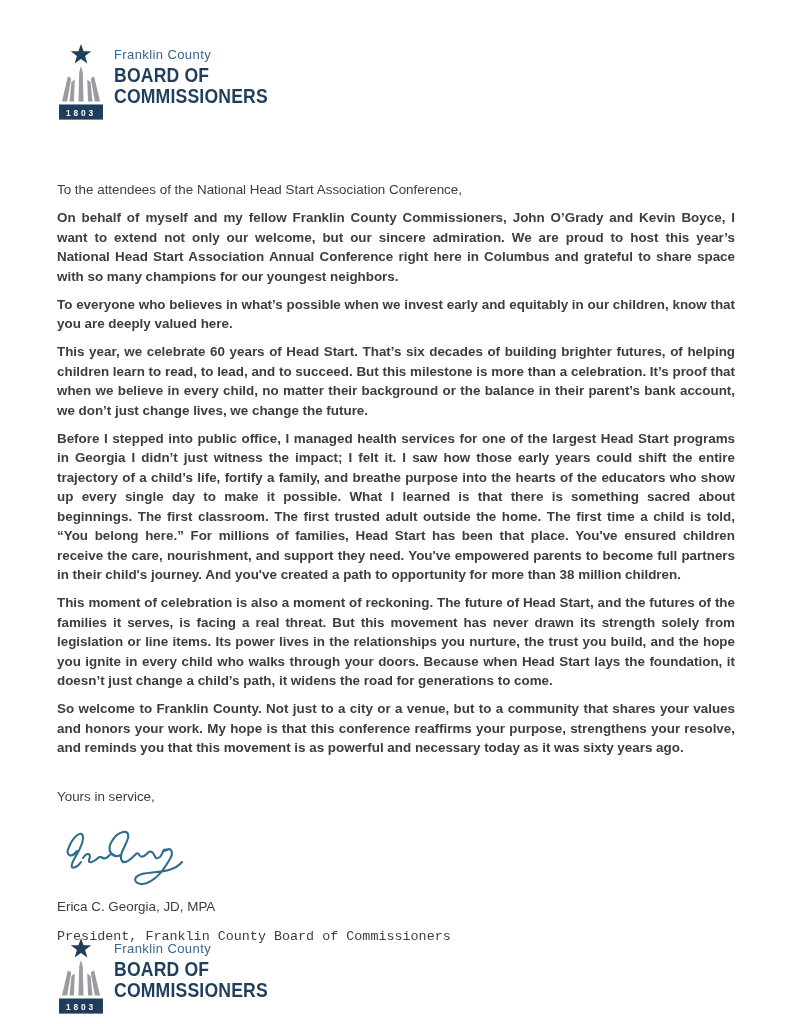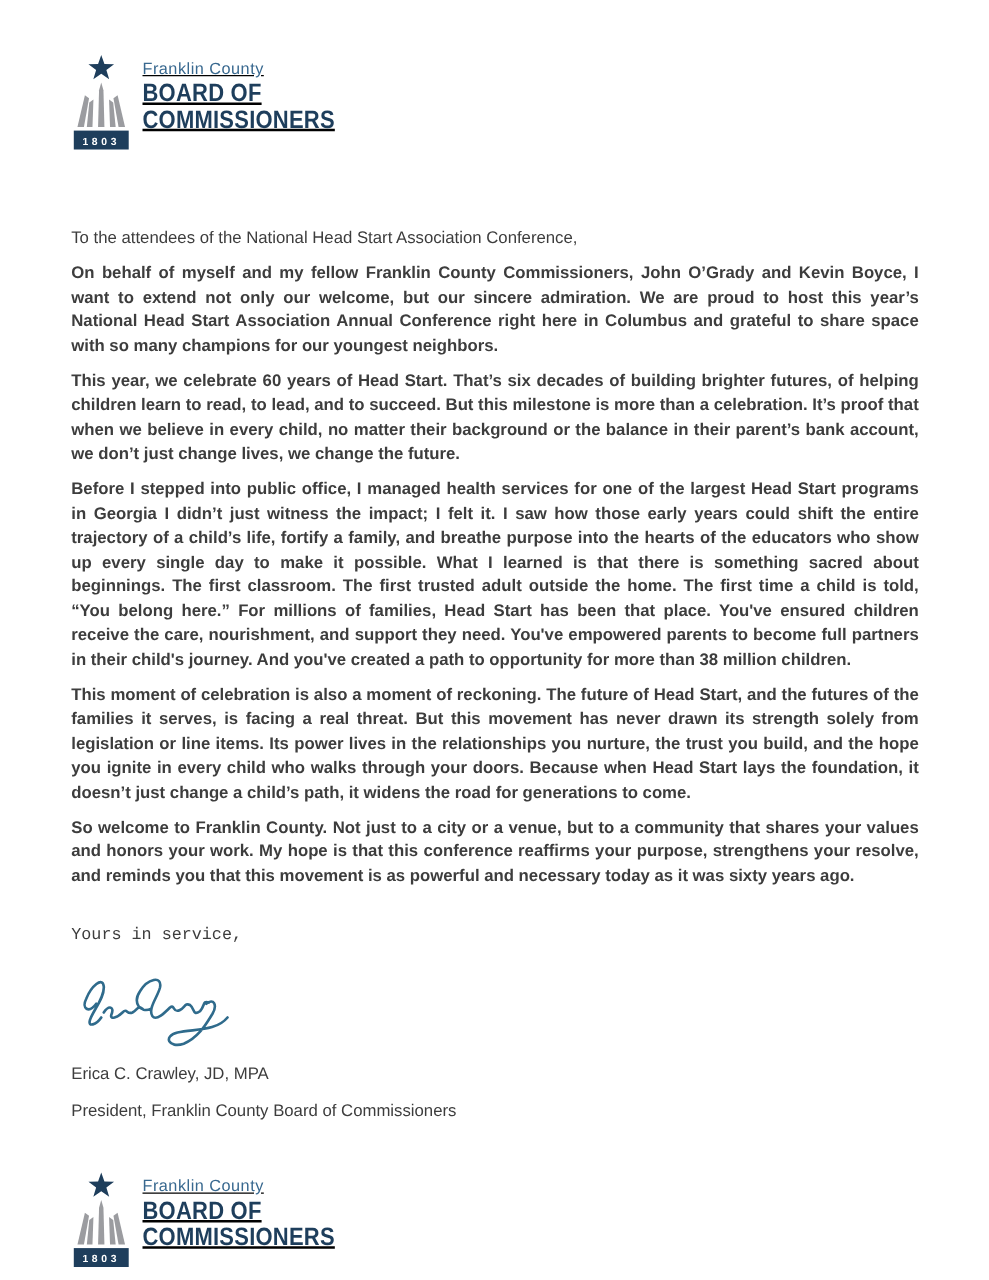--- a/index.html
+++ b/index.html
@@ -26,21 +26,21 @@
   .letterhead {
     position: absolute;
     left: 57px;
     display: flex;
     align-items: flex-start;
     gap: 9px;
   }
   .letterhead.top { top: 42px; }
   .letterhead.bottom { top: 936px; }
   .logo-mark { width: 48px; height: 82px; flex: 0 0 auto; }
-  .logo-text { padding-top: 5px; text-decoration: underline; }
+  .logo-text { padding-top: 5px; }
   .logo-county {
     color: var(--blue);
     font-size: 13px;
     letter-spacing: 0.4px;
     margin-bottom: 3px;
   }
   .logo-board {
     color: var(--navy);
     font-weight: bold;
     font-size: 20px;
@@ -57,24 +57,24 @@
     left: 57px;
     top: 140px;
     width: 678px;
     color: var(--text);
     font-size: 13.4px;
     line-height: 19.5px;
     margin-top: 40px;
   }
   .letter-body p { margin-bottom: 8.5px; }
   .letter-body p.justified { text-align: justify; font-weight: bold; }
-  .closing { margin-top: 29px; font-family: Liberation Mono, monospace; }
+  .closing { margin-top: 29px; }
   .signature-wrap { margin: 6px 0 0 4px; height: 72px; }
   .signer-name { margin-top: 10px; }
-  .signer-title { margin-top: 10.5px; }
+  .signer-title { margin-top: 10.5px; font-family: Liberation Mono, monospace; }
 </style>
 </head>
 <body>
 
 <div class="page">
 
   <div class="letterhead top">
     <svg class="logo-mark" viewBox="0 0 48 84">
 
       <polygon fill="var(--navy)" points="24,2 26.6,9.4 34.5,9.6 28.2,14.4 30.5,21.9 24,17.4 17.5,21.9 19.8,14.4 13.5,9.6 21.4,9.4"></polygon>
@@ -93,37 +93,38 @@
     <div class="logo-text">
       <div class="logo-county">Franklin County</div>
       <div class="logo-board">BOARD OF</div>
       <div class="logo-board">COMMISSIONERS</div>
     </div>
   </div>
 
   <div class="letter-body">
     <p>To the attendees of the National Head Start Association Conference,</p>
     <p class="justified">On behalf of myself and my fellow Franklin County Commissioners, John O’Grady and Kevin Boyce, I want to extend not only our welcome, but our sincere admiration. We are proud to host this year’s National Head Start Association Annual Conference right here in Columbus and grateful to share space with so many champions for our youngest neighbors.</p>
+    <p class="justified">To everyone who believes in what’s possible when we invest early and equitably in our children, know that you are deeply valued here.</p>
     <p class="justified">This year, we celebrate 60 years of Head Start. That’s six decades of building brighter futures, of helping children learn to read, to lead, and to succeed. But this milestone is more than a celebration.   It’s proof that when we believe in every child, no matter their background or the balance in their parent’s bank account, we don’t just change lives, we change the future.</p>
     <p class="justified">Before I stepped into public office, I managed health services for one of the largest Head Start programs in Georgia   I didn’t just witness the impact; I felt it. I saw how those early years could shift the entire trajectory of a child’s life, fortify a family, and breathe purpose into the hearts of the educators who show up every single day to make it possible. What I learned is that there is something sacred about beginnings. The first classroom. The first trusted adult outside the home. The first time a child is told, “You belong here.” For millions of families, Head Start has been that place. You've ensured children receive the care, nourishment, and support they need. You've empowered parents to become full partners in their child's journey. And you've created a path to opportunity for more than 38 million children.</p>
     <p class="justified">This moment of celebration is also a moment of reckoning.  The future of Head Start, and the futures of the families it serves, is facing a real threat.  But this movement has never drawn its strength solely from legislation or line items. Its power lives in the relationships you nurture, the trust you build, and the hope you ignite in every child who walks through your doors. Because when Head Start lays the foundation, it doesn’t just change a child’s path, it widens the road for generations to come.</p>
     <p class="justified">So welcome to Franklin County. Not just to a city or a venue, but to a community that shares your values and honors your work. My hope is that this conference reaffirms your purpose, strengthens your resolve, and reminds you that this movement is as powerful and necessary today as it was sixty years ago.</p>
 
     <p class="closing">Yours in service,</p>
 
     <div class="signature-wrap">
       <svg width="124" height="72" viewBox="0 0 124 72" fill="none" stroke="var(--ink)" stroke-width="2.1" stroke-linecap="round" stroke-linejoin="round">
         <path d="M16,36 C10,44 4,40 8,32 C12,22 21,14 22,22 C23,31 13,42 11,49 C9,55 16,53 20,47"></path>
         <path d="M22,43 C26,37 31,38 28,45 C27,49 33,47 37,43 C41,39 40,45 45,43 C49,41 49,37 53,40"></path>
         <path d="M60,40 C51,44 45,35 51,26 C57,16 69,13 67,23 C65,31 57,40 61,46 C64,50 71,43 75,39 C79,36 77,44 83,41 C87,39 87,35 91,37 C95,40 93,46 99,42 C103,38 101,33 106,35"></path>
         <path d="M104,36 C110,31 113,37 109,44 C104,52 98,63 86,68 C74,72 69,62 81,59 C95,56 112,58 121,47"></path>
       </svg>
     </div>
 
-    <p class="signer-name">Erica C. Crawley, JD, MPA</p>
+    <p class="signer-name">Erica C. Georgia, JD, MPA</p>
     <p class="signer-title">President, Franklin County Board of Commissioners</p>
   </div>
 
   <div class="letterhead bottom">
     <svg class="logo-mark" viewBox="0 0 48 84">
       <polygon fill="var(--navy)" points="24,2 26.6,9.4 34.5,9.6 28.2,14.4 30.5,21.9 24,17.4 17.5,21.9 19.8,14.4 13.5,9.6 21.4,9.4"></polygon>
       <g fill="var(--gray)">
         <polygon points="22.2,31 24,24.5 25.8,31 26.6,61 21.4,61"></polygon>
         <polygon points="14.2,41 17.6,38.5 16.8,61 12.2,61"></polygon>
         <polygon points="30.4,38.5 33.8,41 35.8,61 31.2,61"></polygon>

